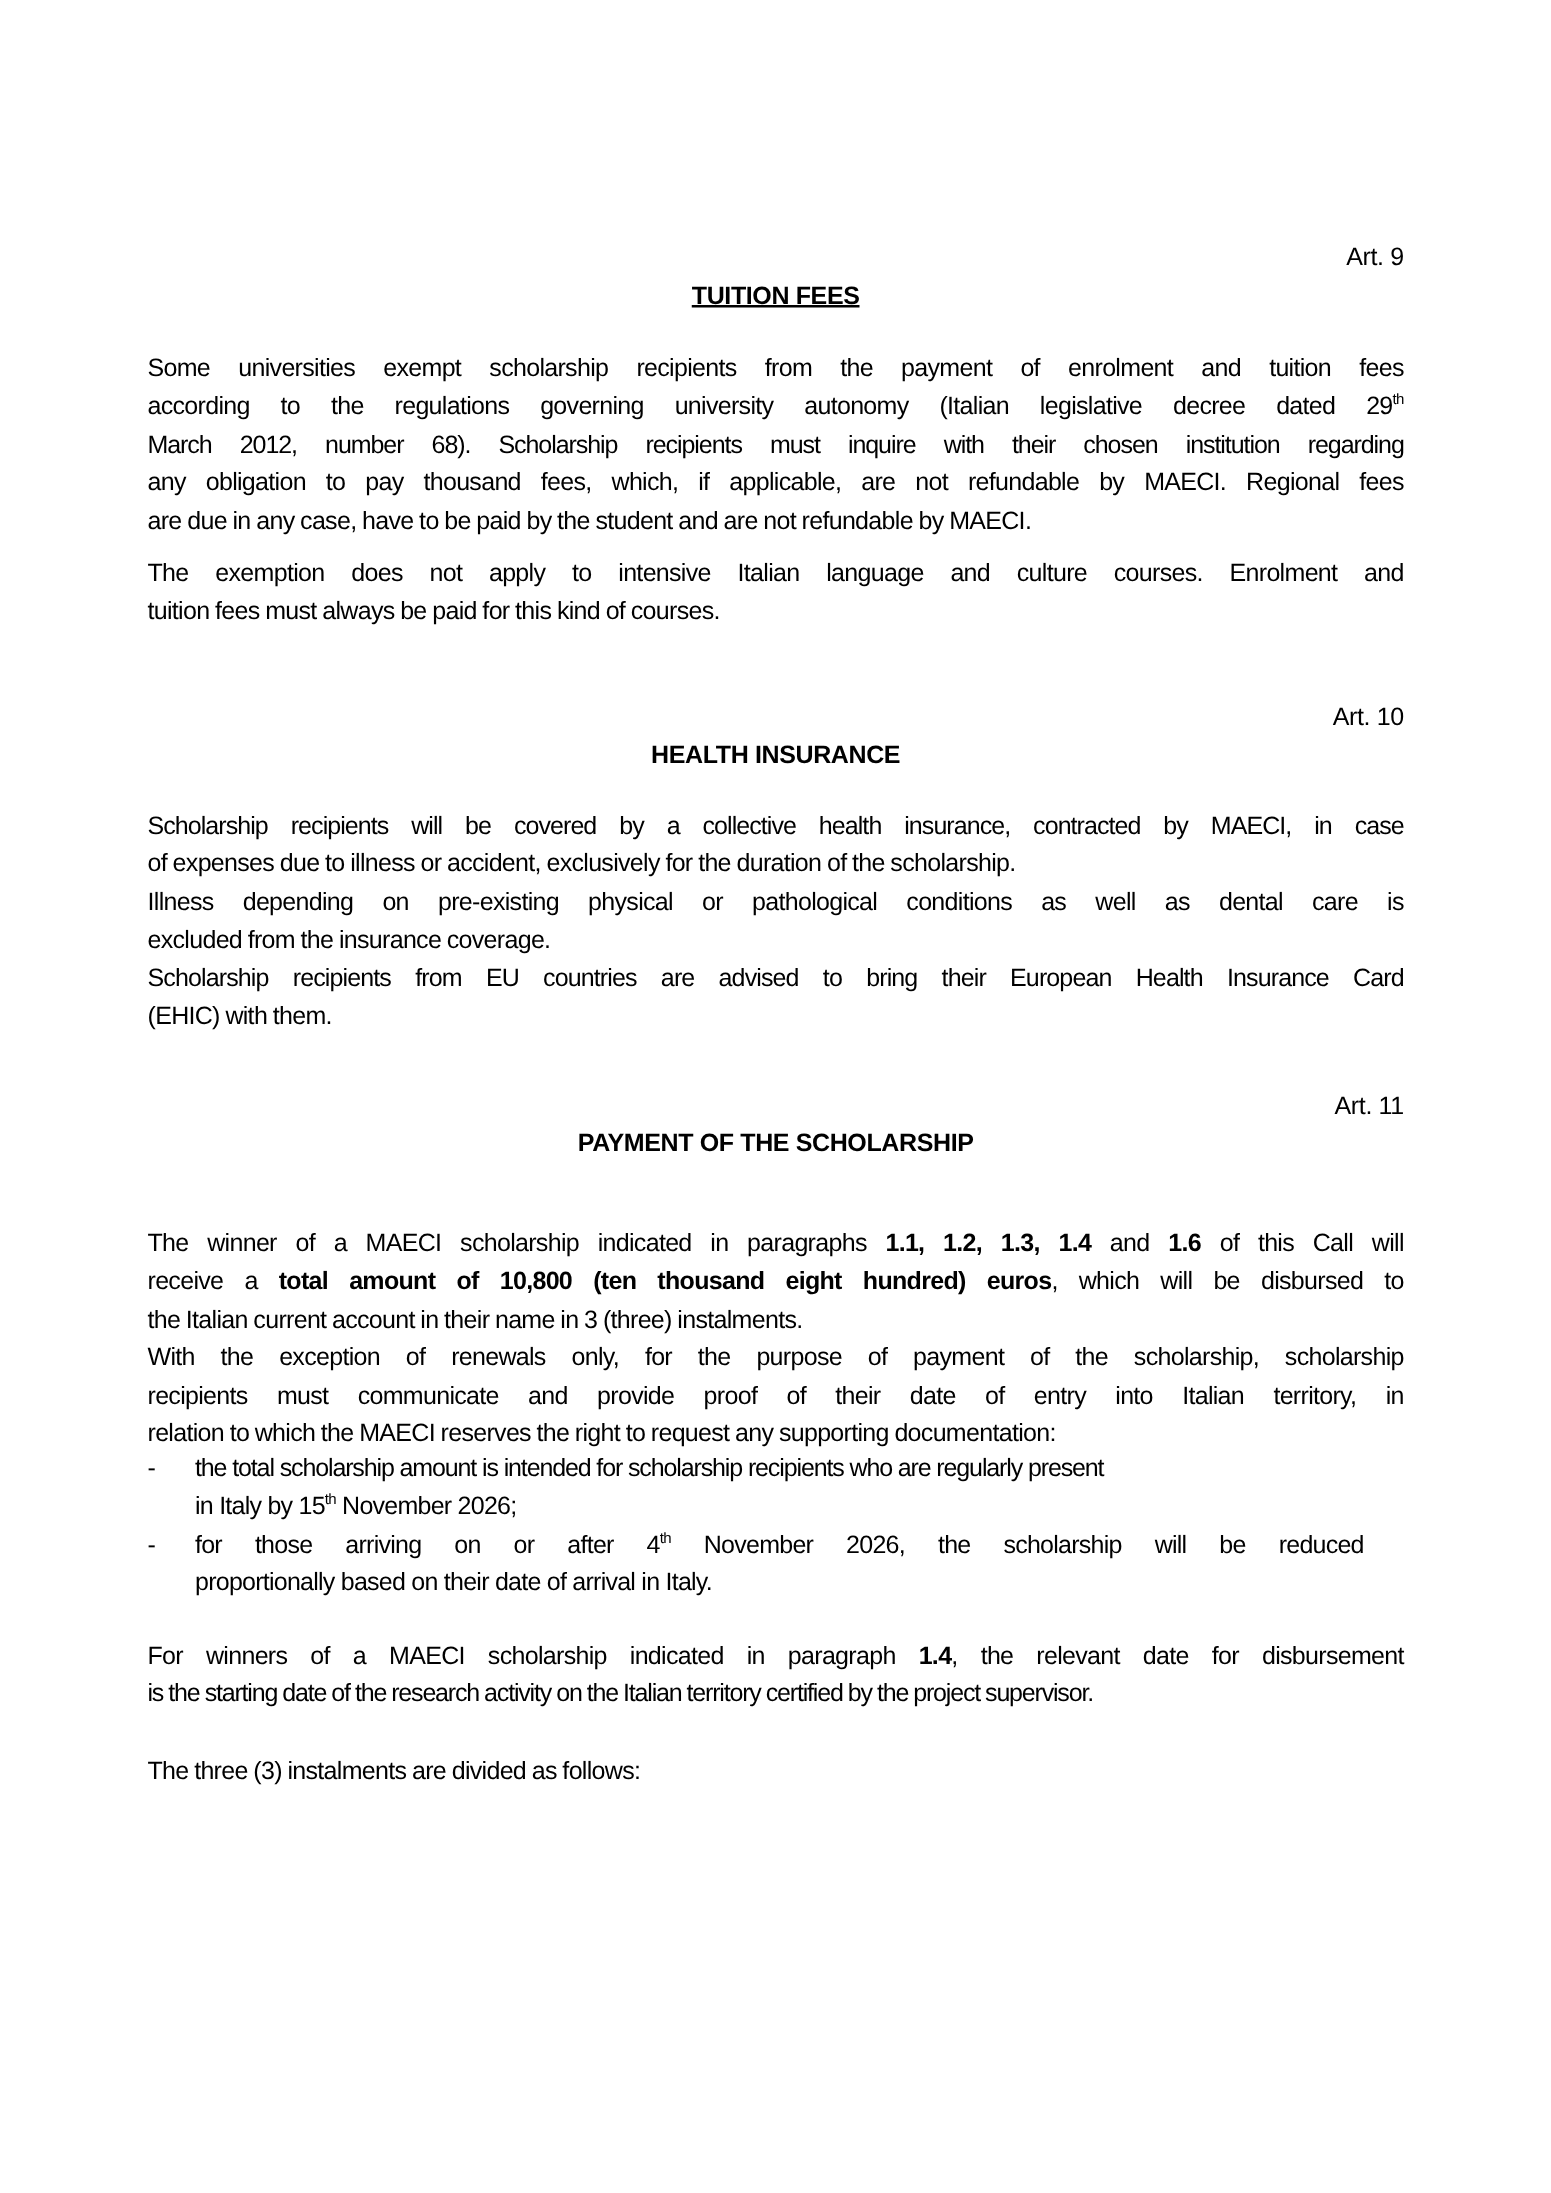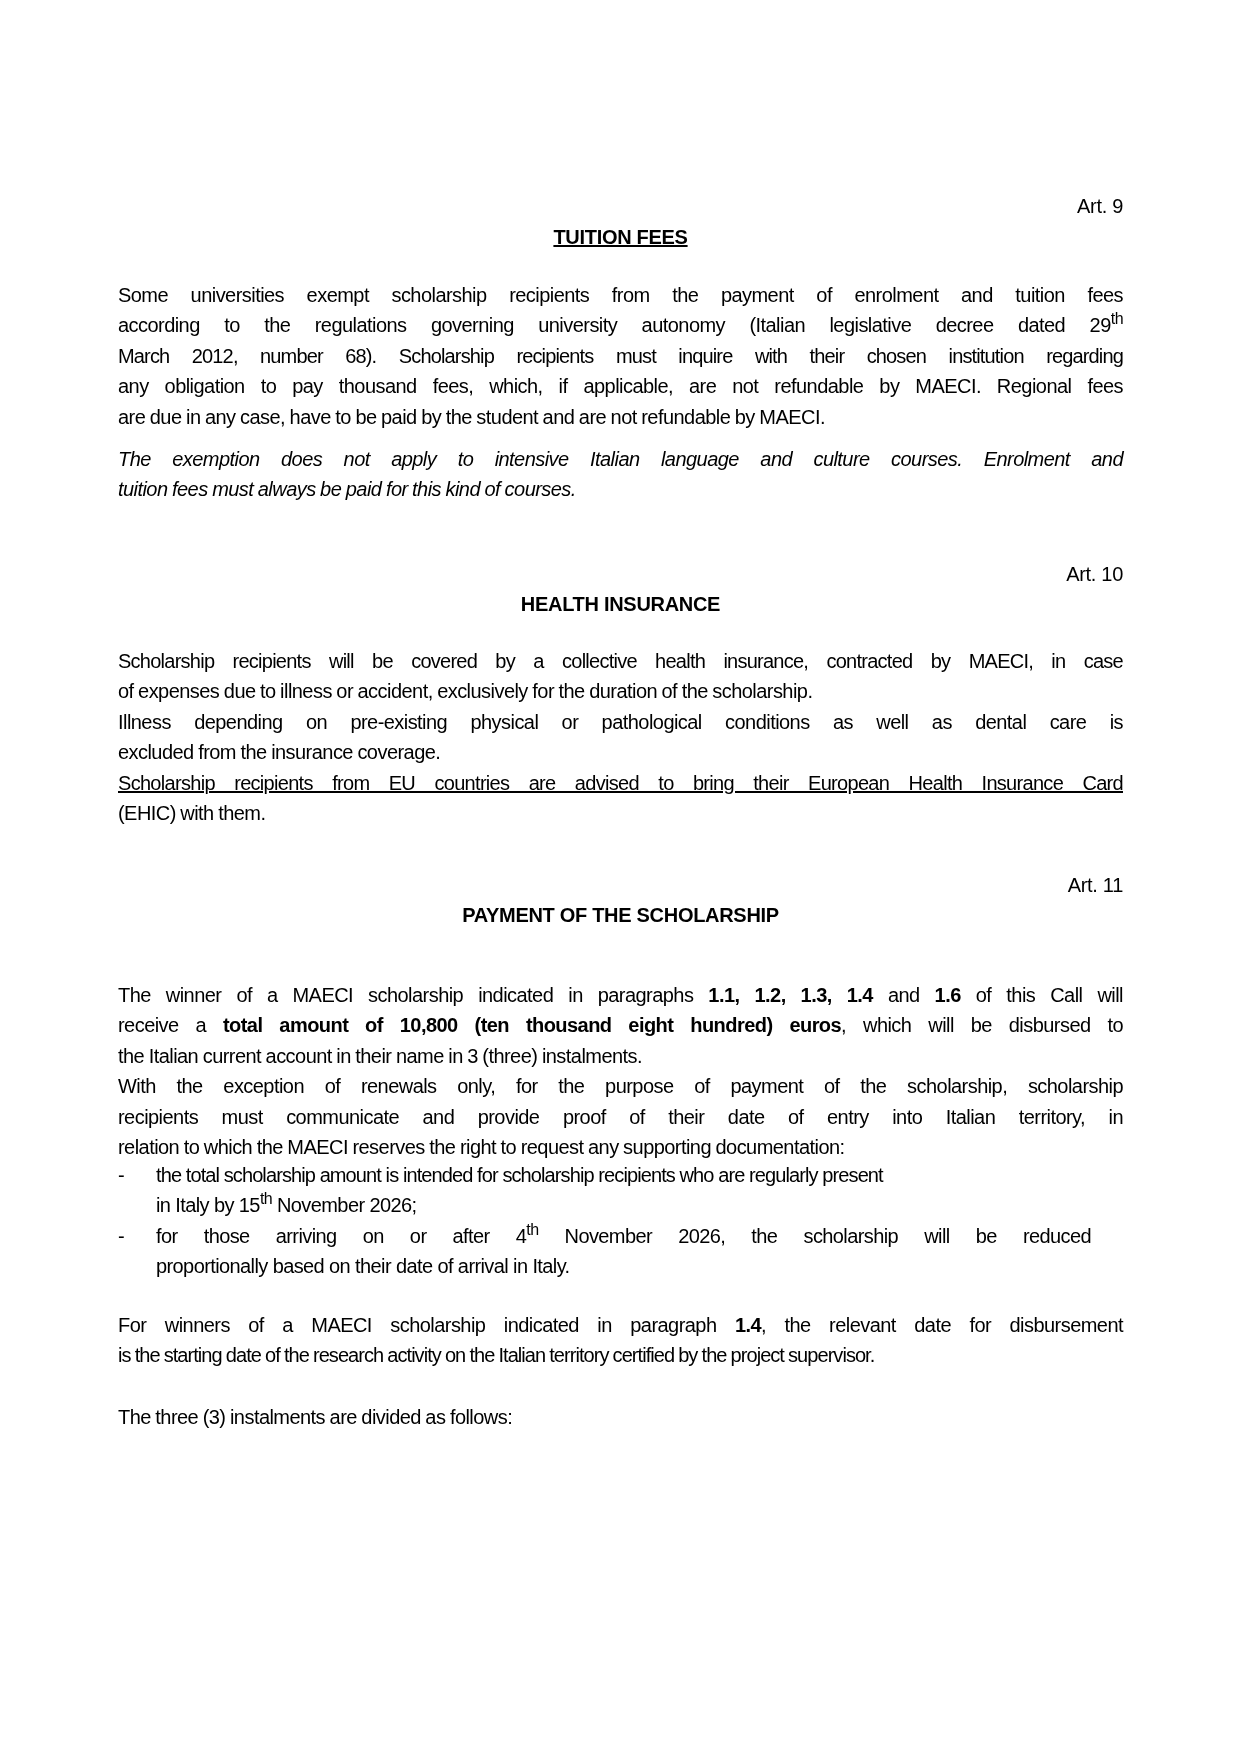--- a/index.html
+++ b/index.html
@@ -53,21 +53,21 @@
     .para .line {
       display: block;
       text-align: justify;
       text-align-last: justify;
       white-space: nowrap;
     }
     .para .line.last {
       text-align-last: left;
     }
     sup {
-      font-size: 16px;
+      font-size: 12px;
       line-height: 0;
       vertical-align: super;
     }
     b { font-weight: bold; }
     .bullet-list {
       position: absolute;
       left: 0;
       width: 1005px;
       font-size: 20px;
       line-height: 30.4px;
@@ -102,34 +102,34 @@
   <div class="article-title" style="top:225px;text-decoration:underline;">TUITION FEES</div>
 
   <div class="para" style="top:280px;">
     <span class="line">Some universities exempt scholarship recipients from the payment of enrolment and tuition fees</span>
     <span class="line"><span>according to the regulations governing university autonomy (Italian legislative decree dated 29</span><sup>th</sup></span>
     <span class="line tight" style="letter-spacing:-0.85px;">March 2012, number 68). Scholarship recipients must inquire with their chosen institution regarding</span>
     <span class="line">any obligation to pay thousand fees, which, if applicable, are not refundable by MAECI. Regional fees</span>
     <span class="line last">are due in any case, have to be paid by the student and are not refundable by MAECI.</span>
   </div>
 
-  <div class="para" style="top:444px;font-style:italic;">
+  <div class="para" style="top:444px;">
     <span class="line">The exemption does not apply to intensive Italian language and culture courses. Enrolment and</span>
     <span class="line last">tuition fees must always be paid for this kind of courses.</span>
   </div>
 
   <div class="article-number" style="top:562px;">Art. 10</div>
   <div class="article-title" style="top:592px;">HEALTH INSURANCE</div>
 
   <div class="para" style="top:646px;">
     <span class="line" style="letter-spacing:-0.75px;">Scholarship recipients will be covered by a collective health insurance, contracted by MAECI, in case</span>
     <span class="line last">of expenses due to illness or accident, exclusively for the duration of the scholarship.</span>
     <span class="line">Illness depending on pre-existing physical or pathological conditions as well as dental care is</span>
     <span class="line last">excluded from the insurance coverage.</span>
-    <span class="line" style="letter-spacing:-0.7px;text-decoration:underline;">Scholarship recipients from EU countries are advised to bring their European Health Insurance Card</span>
+    <span class="line" style="letter-spacing:-0.7px;">Scholarship recipients from EU countries are advised to bring their European Health Insurance Card</span>
     <span class="line last">(EHIC) with them.</span>
   </div>
 
   <div class="article-number" style="top:873px;">Art. 11</div>
   <div class="article-title" style="top:903px;">PAYMENT OF THE SCHOLARSHIP</div>
 
   <div class="para" style="top:980px;">
     <span class="line"><span>The winner of a MAECI scholarship indicated in paragraphs </span><b>1.1, 1.2, 1.3, 1.4</b><span> and </span><b>1.6</b><span> of this Call will</span></span>
     <span class="line"><span>receive a </span><b>total amount of 10,800 (ten thousand eight hundred) euros</b><span>, which will be disbursed to</span></span>
     <span class="line last">the Italian current account in their name in 3 (three) instalments.</span>

